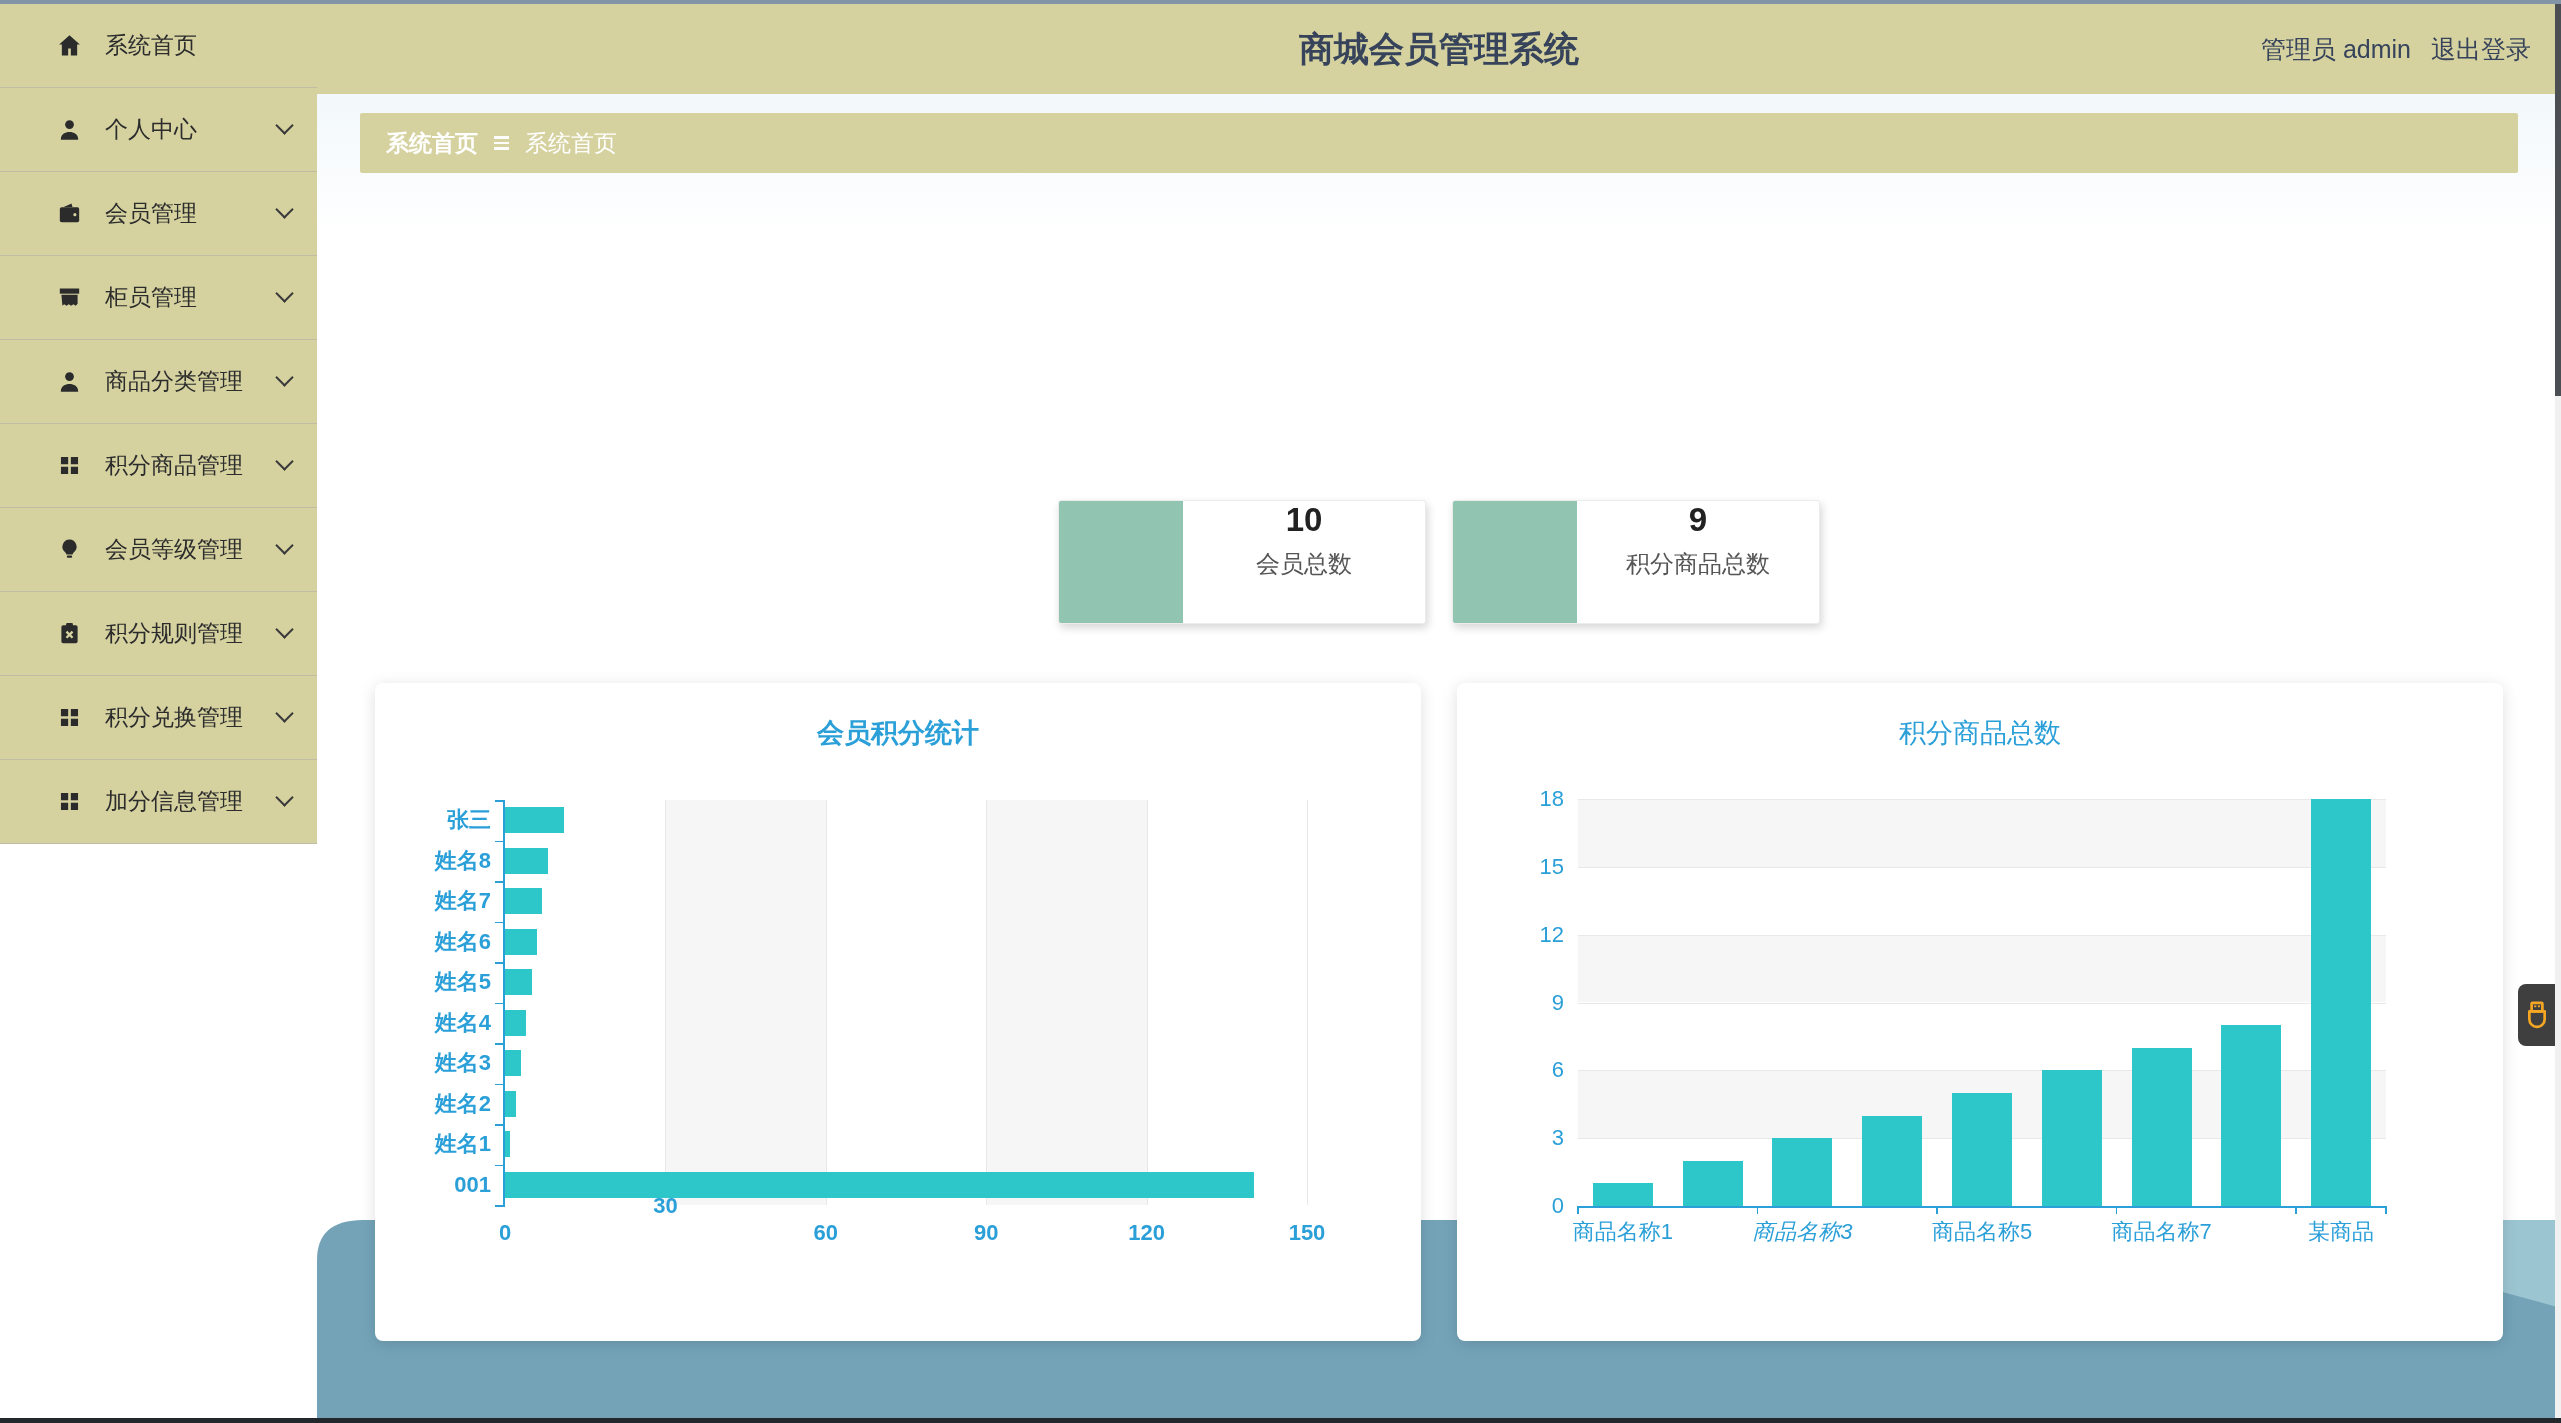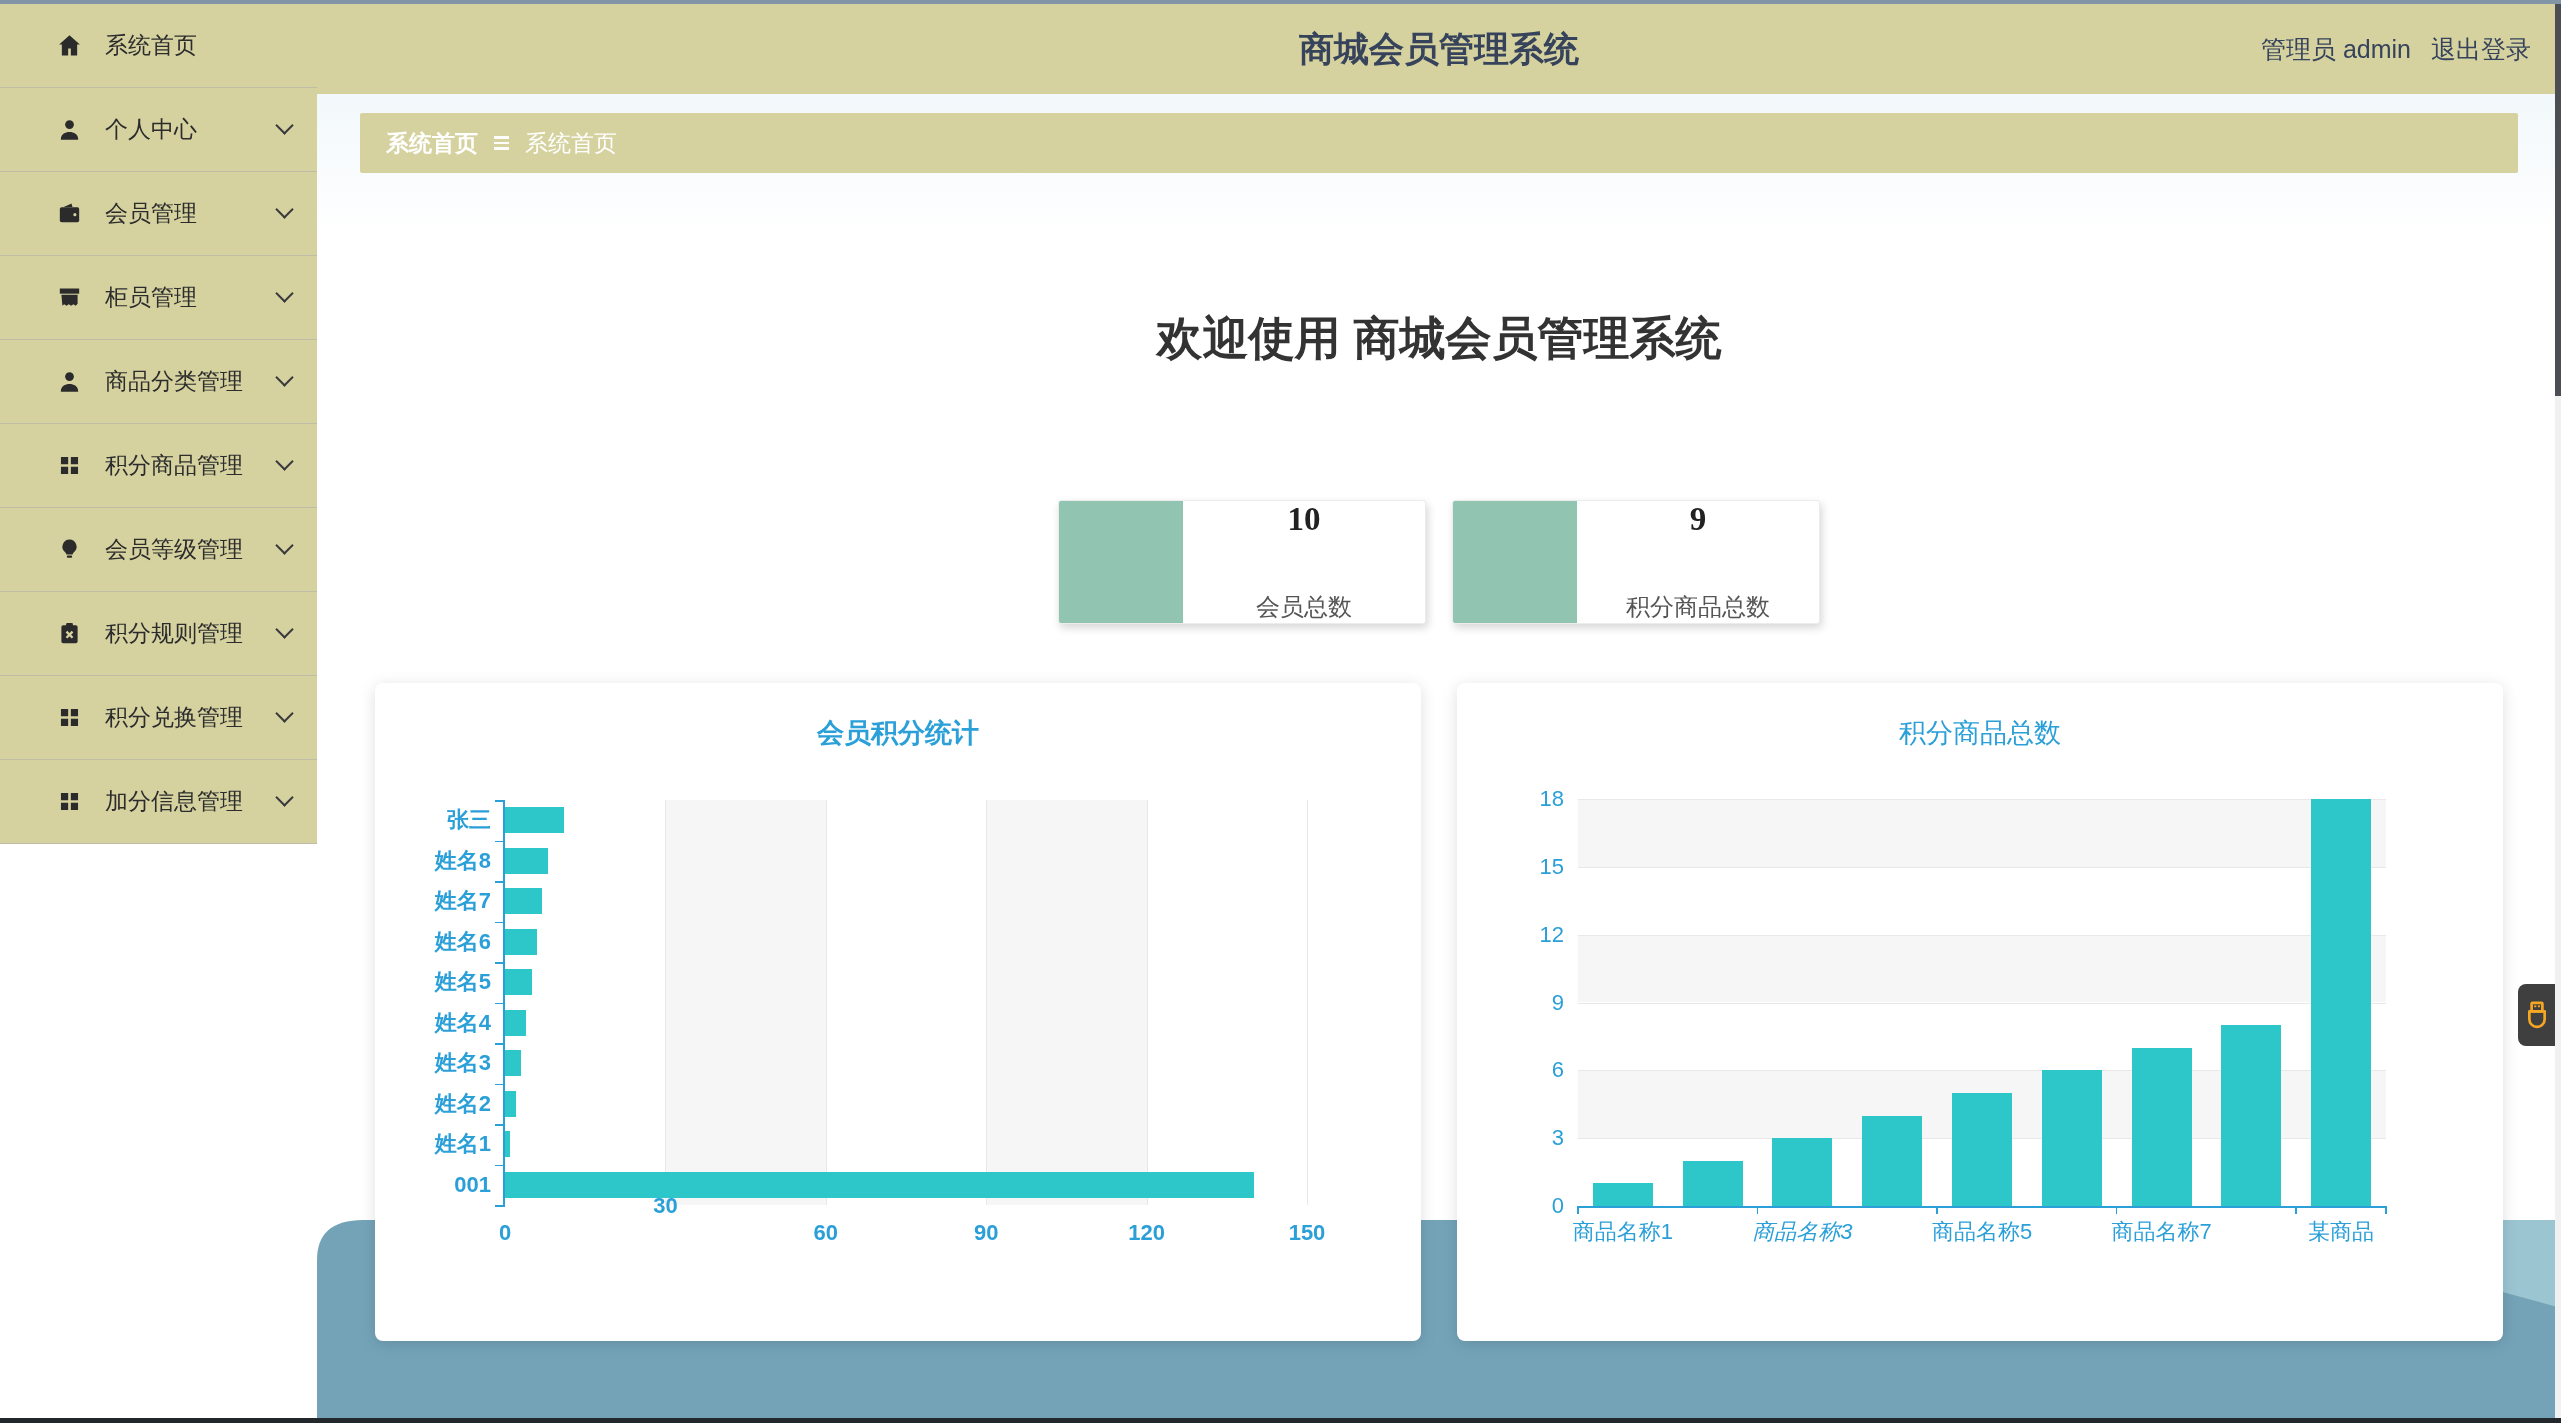--- a/index.html
+++ b/index.html
@@ -33,21 +33,21 @@
   .bc-root{color:#fff;font-size:23px;font-weight:bold;cursor:pointer;}
   .bc-sep{display:flex;flex-direction:column;gap:3px;opacity:.95;}
   .bc-sep i{display:block;width:15px;height:2.6px;background:#fff;}
   .bc-current{color:#fff;font-size:23px;}
   .welcome{position:absolute;left:0;width:100%;top:214px;margin:0;text-align:center;
            font-size:46px;font-weight:bold;color:#333;z-index:3;}
   .stats{position:absolute;left:50%;transform:translateX(-50%);top:406px;display:flex;gap:26px;z-index:3;}
   .stat-card{width:366px;height:122px;background:#fff;border:1px solid #ececec;border-radius:3px;
              box-shadow:2px 4px 9px rgba(0,0,0,.16);display:flex;overflow:hidden;}
   .stat-green{width:124px;background:var(--stat-green,#92c5b1);flex:none;}
-  .stat-body{flex:1;display:flex;flex-direction:column;align-items:center;justify-content:space-between;gap:9px;font-family:Liberation Serif, serif;}
+  .stat-body{flex:1;display:flex;flex-direction:column;align-items:center;justify-content:flex-start;gap:9px;}
   .stat-value{font-size:33px;font-weight:bold;color:#222;}
   .stat-label{font-size:24px;color:#555;}
   .chart-card{position:absolute;top:589px;width:1046px;height:658px;background:#fff;border-radius:8px;
               box-shadow:0 3px 16px rgba(0,0,0,.13);z-index:2;}
   .chart-card.left{left:58px;font-weight:bold;}
   .chart-card.right{left:1140px;}
   .chart-title{position:absolute;left:0;right:0;top:32px;text-align:center;font-size:27px;
                color:var(--chart-blue,#2a9fd8);}
   .plot{position:absolute;left:0;top:0;right:0;bottom:0;}
   .plot div{position:absolute;box-sizing:border-box;}
@@ -181,21 +181,20 @@
     <div class="breadcrumb">
       <span class="bc-root">系统首页</span>
       <span class="bc-sep">
           <i></i>
           <i></i>
           <i></i>
         </span>
       <span class="bc-current">系统首页</span>
     </div>
 
-    <h1 class="welcome">欢迎使用 商城会员管理系统</h1>
 
     <div class="stats">
       <div class="stat-card">
         <div class="stat-green"></div>
         <div class="stat-body">
           <div class="stat-value">10</div>
           <div class="stat-label">会员总数</div>
         </div>
       </div>
       <div class="stat-card">

